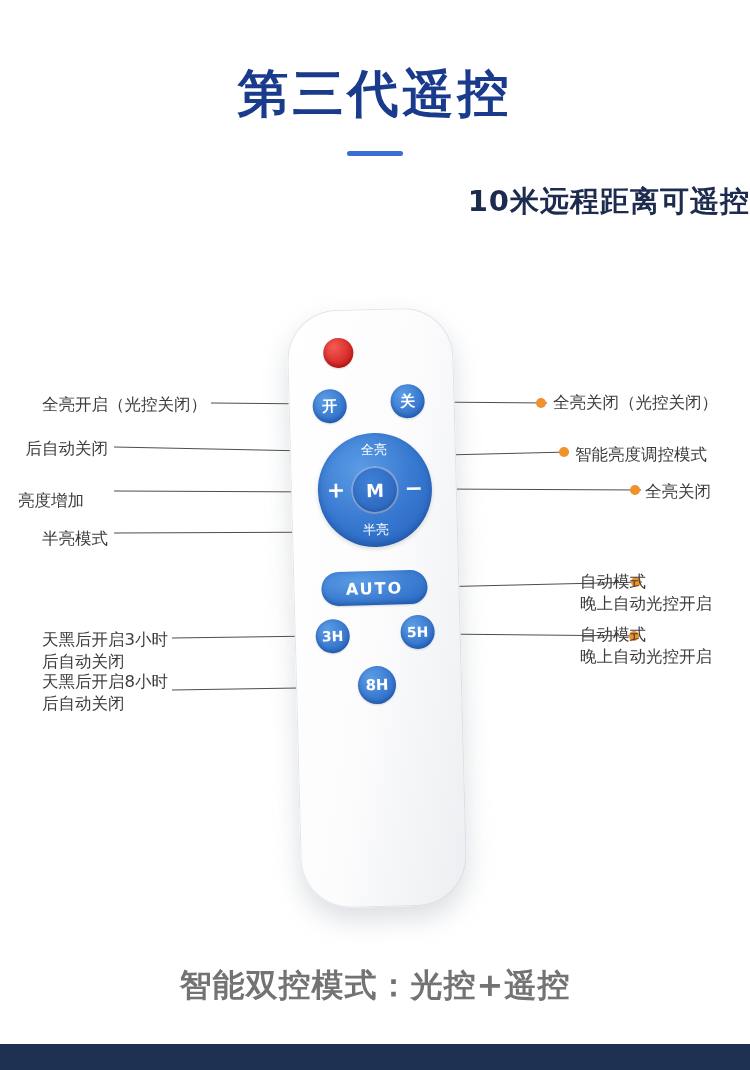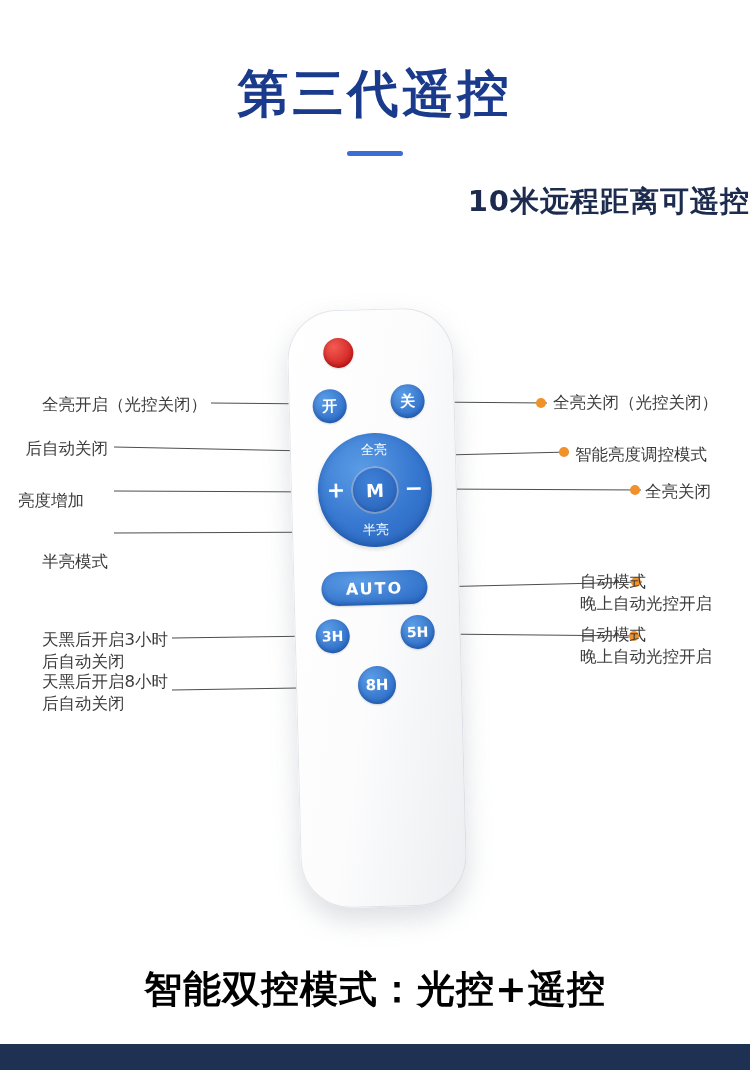--- a/index.html
+++ b/index.html
@@ -56,21 +56,21 @@
     box-shadow:inset 0 0 0 2px rgba(255,255,255,.40), inset 0 -2px 4px rgba(8,50,115,.45);
     color:#fff; font-size:18px; font-weight:bold;
     display:flex; align-items:center; justify-content:center; }
 
   
   .lbl { position:absolute; font-size:16.5px; color:#3c3c3c; line-height:22px; white-space:nowrap; }
   .lbl.right-align { }
 
   
   .caption { position:absolute; top:964px; left:0; width:100%; text-align:center;
-             font-size:38px; font-weight:bold; color:#000000; letter-spacing:1px; }
+             font-size:32px; font-weight:bold; color:#737373; letter-spacing:1px; }
   .footer-bar { position:absolute; bottom:0; left:0; width:100%; height:26px; background:#1e3152; }
 </style>
 </head>
 <body>
 
 <div class="page">
 
   <div class="title">第三代遥控</div>
   <div class="divider"></div>
   <div class="subtitle">10米远程距离可遥控</div>
@@ -119,21 +119,21 @@
 
     <div class="btn-auto">AUTO</div>
     <div class="btn blue btn-3h">3H</div>
     <div class="btn blue btn-5h">5H</div>
     <div class="btn blue btn-8h">8H</div>
   </div>
 
   <div class="lbl" style="top:394px; right:543px;">全亮开启（光控关闭）</div>
   <div class="lbl" style="top:438px; right:642px;">后自动关闭</div>
   <div class="lbl" style="top:482px; right:666px;margin-top:8px;">亮度增加</div>
-  <div class="lbl" style="top:551px; right:642px;">半亮模式</div>
+  <div class="lbl" style="top:528px; right:642px;">半亮模式</div>
   <div class="lbl" style="top:629px; left:42px;">
     <div>天黑后开启3小时</div>
     <div>后自动关闭</div>
   </div>
   <div class="lbl" style="top:671px; left:42px;">
     <div>天黑后开启8小时</div>
     <div>后自动关闭</div>
   </div>
 
   <div class="lbl" style="top:374px; left:553px;margin-top:18px;">全亮关闭（光控关闭）</div>

